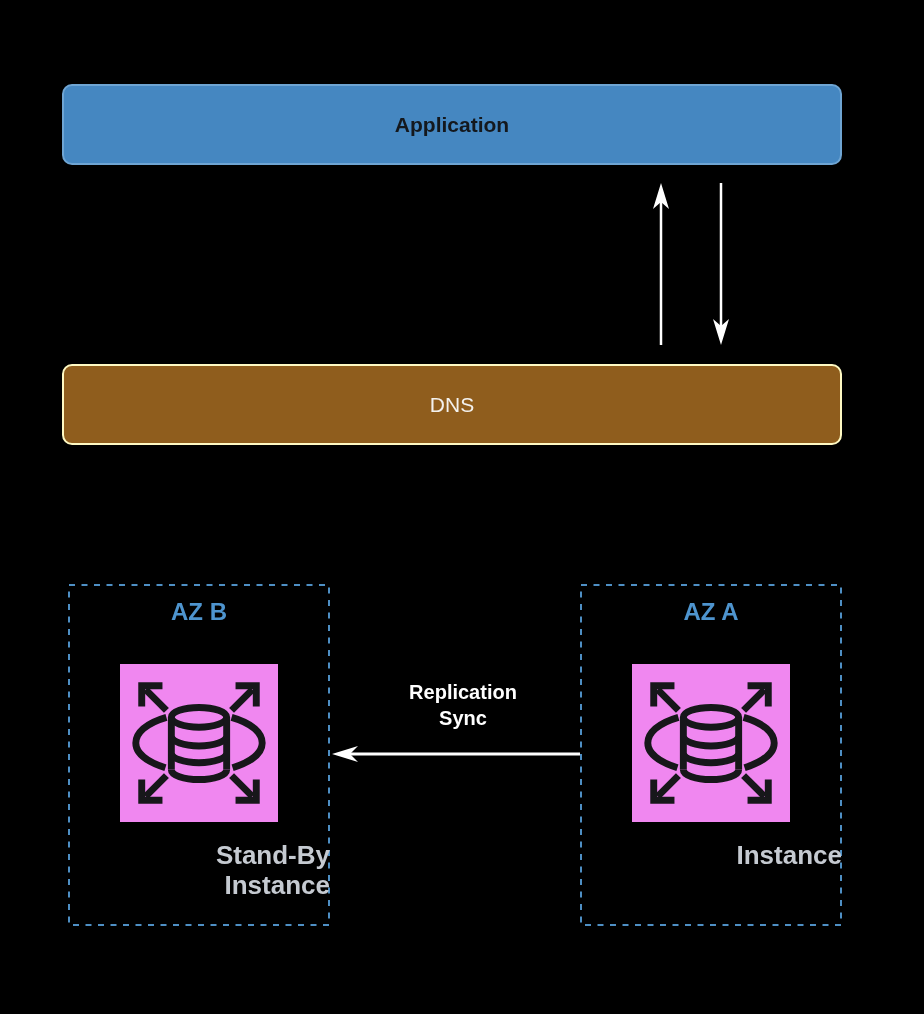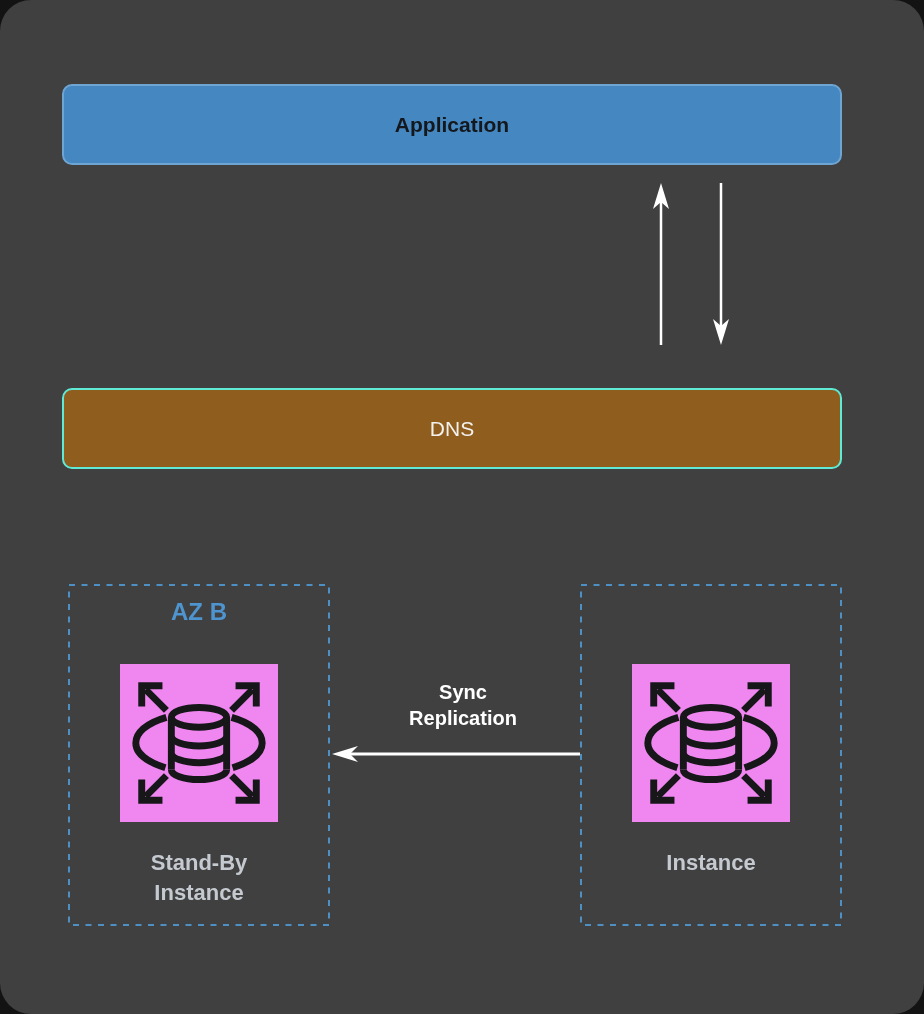--- a/index.html
+++ b/index.html
@@ -1,64 +1,63 @@
 <!DOCTYPE html>
 <html><head>
 <meta charset="utf-8">
 <style>
   html,body{margin:0;padding:0;background:#131313;}
   .canvas{
     position:relative;
     width:924px;height:1014px;
-    background:#404040;
+    background:#000000;
     font-family:"Liberation Sans", sans-serif;
     overflow:hidden;
-    border-radius:31px;
   }
   .node{
     position:absolute;
     left:62px;width:776px;height:77px;
     border-radius:10px;
     display:flex;align-items:center;justify-content:center;
     font-size:21px;
   }
   .node-app{
     top:84px;
     background:#4587C1;
     border:2px solid #6FA5D3;
     color:#14181D;font-weight:bold;
   }
   .node-dns{
     top:364px;
     background:#8F5D1D;
-    border:2px solid #5eead4;
-    color:#F3F1EE;font-weight:normal;margin-top:24px;
+    border:2px solid #fef9c3;
+    color:#F3F1EE;font-weight:normal;
   }
   .arrow-svg{position:absolute;display:block;}
   .az{
     position:absolute;
     top:584px;width:262px;height:342px;
   }
   .az-b{left:68px;}
   .az-a{left:580px;}
   .az-border{position:absolute;left:0;top:0;}
   .az-label{
     position:absolute;top:14px;left:0;width:100%;
     text-align:center;
     color:#4E94CE;font-weight:bold;font-size:24px;
   }
   .rds-icon{
     position:absolute;left:52px;top:80px;
     width:158px;height:158px;
   }
   .rds-icon svg{display:block;width:158px;height:158px;}
   .az-caption{
-    position:absolute;top:264px;left:0;width:100%;
-    text-align:center;
-    color:#C5CAD1;font-weight:bold;font-size:22px;line-height:30px;
+    position:absolute;top:256px;left:0;width:100%;
+    text-align:right;
+    color:#C5CAD1;font-weight:bold;font-size:26px;line-height:30px;
   }
   .az-caption span{display:block;}
   .sync-label{
     position:absolute;left:363px;top:679px;width:200px;
     text-align:center;
     color:#FFFFFF;font-weight:bold;font-size:20px;line-height:26px;
   }
   .sync-label span{display:block;}
 </style>
 </head>
@@ -112,33 +111,34 @@
         </g>
       </svg>
     </div>
     <div class="az-caption">
       <span>Stand-By</span>
       <span>Instance</span>
     </div>
   </div>
 
   <div class="sync-label">
+    <span>Replication</span>
     <span>Sync</span>
-    <span>Replication</span>
   </div>
 
   <svg class="arrow-svg" style="left:330px;top:743px" width="252" height="22" viewBox="0 0 252 22">
     <line x1="250" y1="11" x2="17" y2="11" stroke="#FFFFFF" stroke-width="3"></line>
     <polygon points="2,11 28,3 20,11 28,19" fill="#FFFFFF"></polygon>
   </svg>
 
   <div class="az az-a">
     <svg class="az-border" width="262" height="342" viewBox="0 0 262 342">
       <rect x="1" y="1" width="260" height="340" fill="none" stroke-width="2" stroke-dasharray="6 6.5" stroke="#4E8FC4"></rect>
     </svg>
+    <div class="az-label">AZ A</div>
     <div class="rds-icon">
       <svg viewBox="0 0 80 80">
         <rect width="80" height="80" fill="#F087F0"></rect>
         <g fill="none" stroke-width="3.5" stroke="#17171A">
           <path d="M13 13 L23.5 23.5"></path>
             <path d="M11 21.5 V11 H21.5"></path>
           <path d="M67 13 L56.5 23.5"></path>
             <path d="M58.5 11 H69 V21.5"></path>
           <path d="M13 67 L23.5 56.5"></path>
             <path d="M11 58.5 V69 H21.5"></path>

